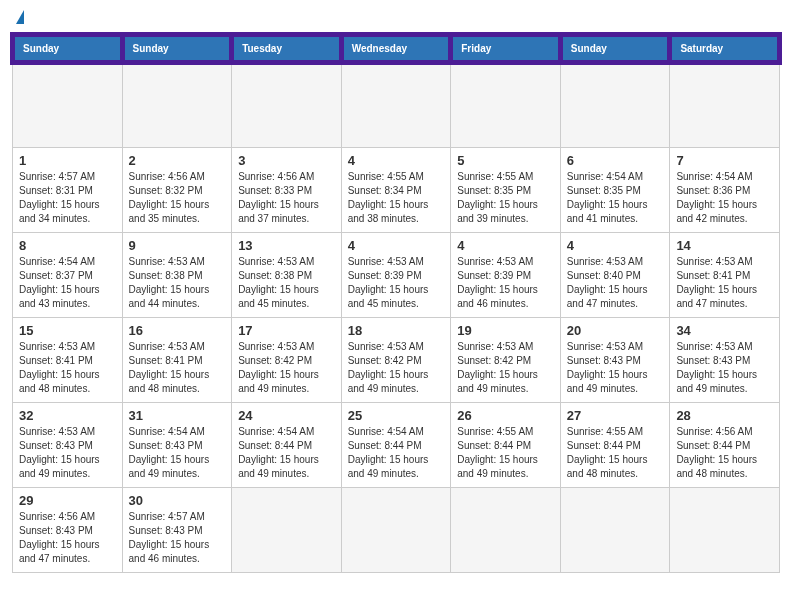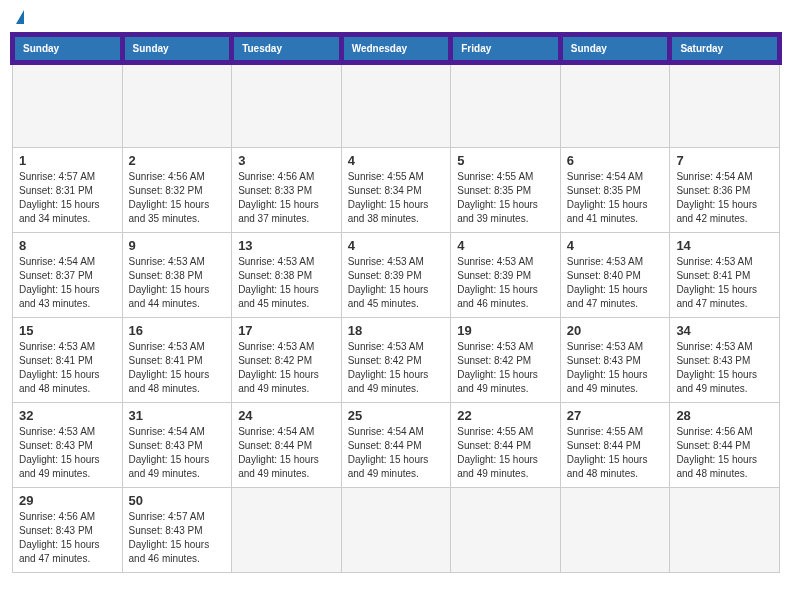--- a/index.html
+++ b/index.html
@@ -334,21 +334,21 @@
         </td>
         <td>
           <span class="day-number">25</span>
         <div class="day-info">
           Sunrise: 4:54 AM<br>
           Sunset: 8:44 PM<br>
           Daylight: 15 hours and 49 minutes.
         </div>
         </td>
         <td>
-          <span class="day-number">22</span>
+          <span class="day-number">26</span>
         <div class="day-info">
           Sunrise: 4:55 AM<br>
           Sunset: 8:44 PM<br>
           Daylight: 15 hours and 49 minutes.
         </div>
         </td>
         <td>
           <span class="day-number">27</span>
         <div class="day-info">
           Sunrise: 4:55 AM<br>
@@ -368,21 +368,21 @@
       <tr>
         <td>
           <span class="day-number">29</span>
         <div class="day-info">
           Sunrise: 4:56 AM<br>
           Sunset: 8:43 PM<br>
           Daylight: 15 hours and 47 minutes.
         </div>
         </td>
         <td>
-          <span class="day-number">50</span>
+          <span class="day-number">30</span>
         <div class="day-info">
           Sunrise: 4:57 AM<br>
           Sunset: 8:43 PM<br>
           Daylight: 15 hours and 46 minutes.
         </div>
         </td>
         <td class="empty"></td>
         <td class="empty"></td>
         <td class="empty"></td>
         <td class="empty"></td>

